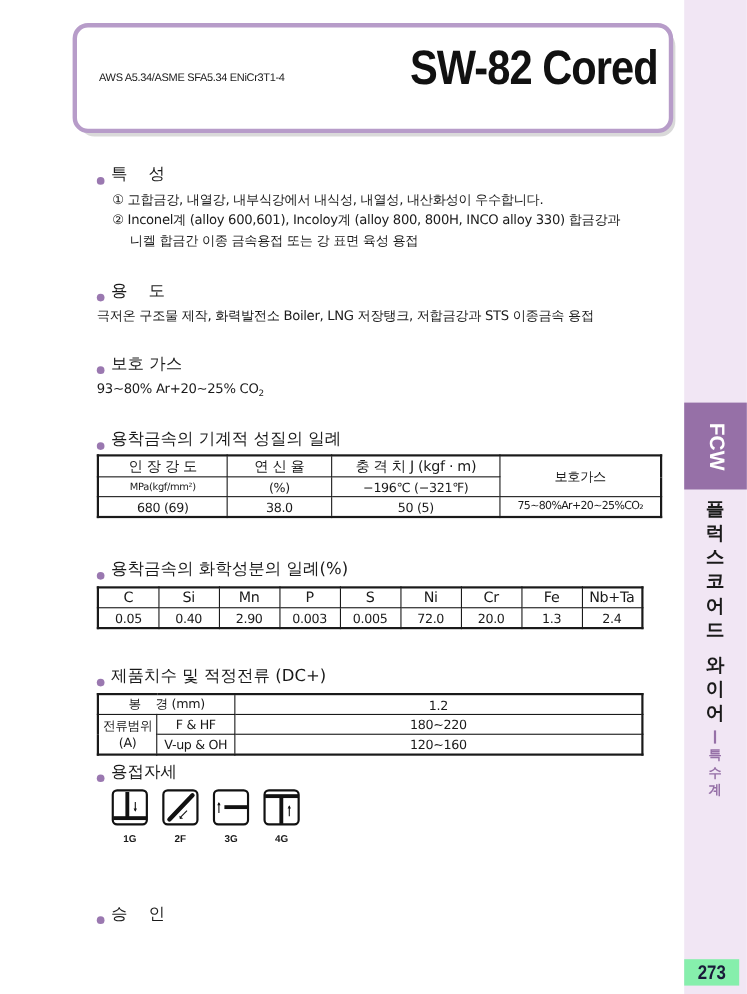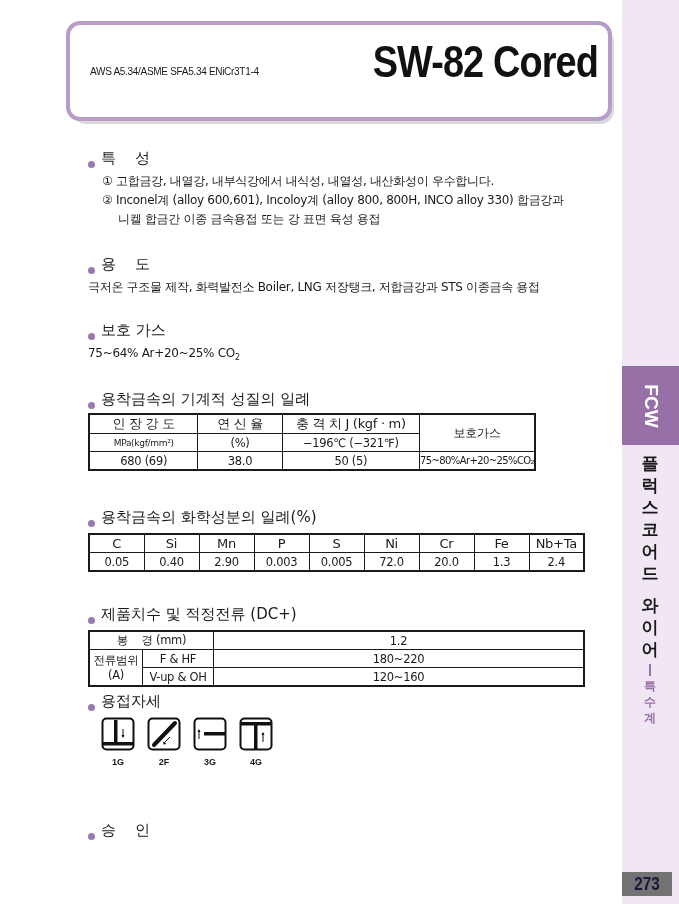--- a/index.html
+++ b/index.html
@@ -33,21 +33,21 @@
   }
   .side-vert .gap { height: 10px; }
   .side-vert .sep {
     width: 2px; height: 12px; background: #9670a7; margin: 4px 0 2px 0;
   }
   .side-vert .sub {
     font-size: 12px; line-height: 16px; color: #9670a7; font-weight: bold;
   }
   .page-num-box {
     position: absolute; left: 622px; top: 872px; width: 50px; height: 24px;
-    background: #737373;
+    background: #86efac;
     display: flex; align-items: center; justify-content: center; text-align: right;
   }
   .page-num-box span {
     font-family: "Liberation Sans", sans-serif; font-weight: bold;
     font-size: 18px; color: #1a1a3a; transform: scaleX(0.85);
   }
 
   
   .header-shadow {
     position: absolute; left: 72px; top: 28px; width: 542px; height: 96px;
@@ -154,29 +154,29 @@
       <span style="white-space:pre;">용    도</span>
     </div>
   <div class="body-text" style="margin-top:4px;">극저온 구조물 제작, 화력발전소 Boiler, LNG 저장탱크, 저합금강과 STS 이종금속 용접</div>
 </div>
 
 <div class="section" style="top:320px;">
   <div class="sec-head">
       <span class="bullet"></span>
       <span>보호 가스</span>
     </div>
-  <div class="body-text" style="margin-top:4px;"><span>75~64% Ar+20~25% CO</span><sub style="font-size:8px;">2</sub></div>
+  <div class="body-text" style="margin-top:4px;"><span>93~80% Ar+20~25% CO</span><sub style="font-size:8px;">2</sub></div>
 </div>
 
 <div class="section" style="top:389px;">
   <div class="sec-head">
       <span class="bullet"></span>
       <span>용착금속의 기계적 성질의 일례</span>
     </div>
-  <table class="spec" style="margin-top:4px; width:448px;">
+  <table class="spec" style="margin-top:4px; width:514px;">
     <tbody>
         <tr>
       <td style="width:116px; font-size:13px;">인 장 강 도</td>
       <td style="width:94px; font-size:13px;">연 신 율</td>
       <td style="width:152px; font-size:13px;">충 격 치 J (kgf · m)</td>
       <td rowspan="2" style="font-size:12px;">보호가스</td>
     </tr>
     <tr>
       <td class="small" style="border-top:none;">MPa(kgf/mm²)</td>
       <td style="border-top:none;">(%)</td>

